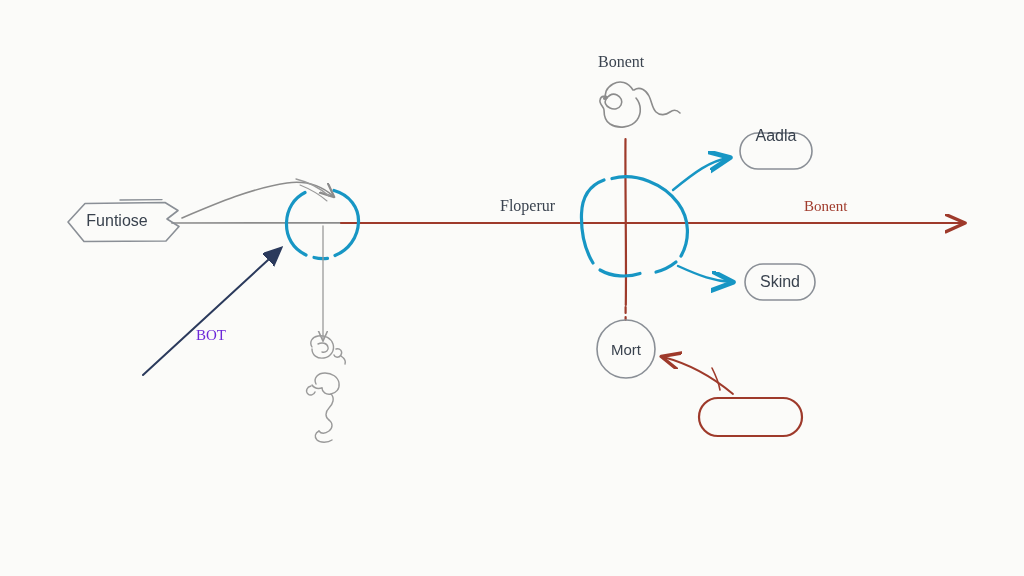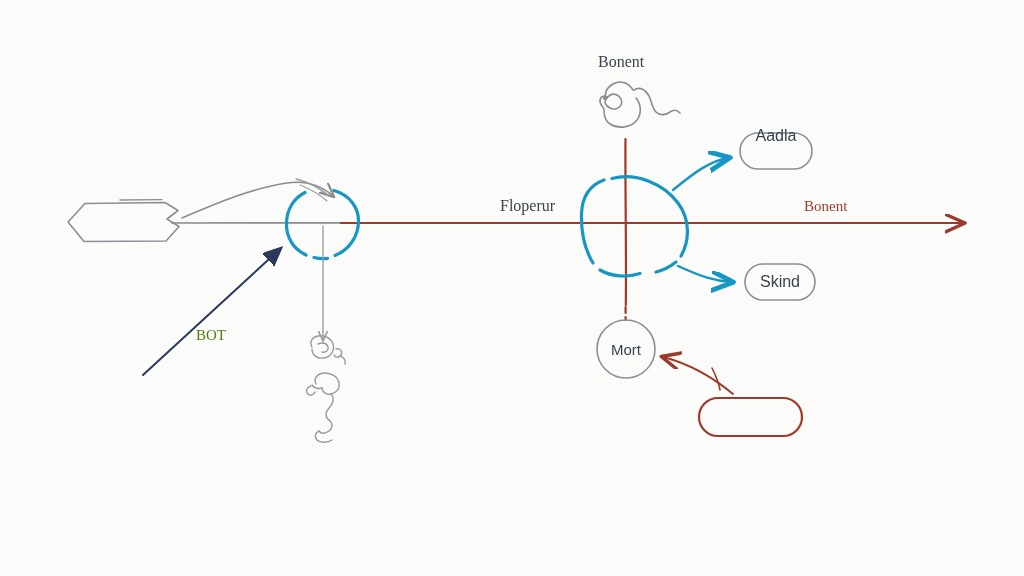--- a/index.html
+++ b/index.html
@@ -24,21 +24,21 @@
   }
   .lbl {
     position: absolute;
     white-space: nowrap;
     color: #39424e;
     font-family: Liberation Serif, serif;
     pointer-events: none;
   }
   .lbl-floperur { left: 500px; top: 197px; font-size: 16px; color: #3b4450; }
   .lbl-proent   { left: 804px; top: 198px; font-size: 15px; color: #a03b2c; }
-  .lbl-bot      { left: 196px; top: 327px; font-size: 15px; color: #4d7c0f; }
+  .lbl-bot      { left: 196px; top: 327px; font-size: 15px; color: #6d28d9; }
   .lbl-bonent   { left: 598px; top: 53px; font-size: 16px; color: #3b4450; }
   .node-text {
     position: absolute;
     display: flex;
     align-items: center;
     justify-content: center;
     white-space: nowrap;
     color: #39424e;
     font-family: "Liberation Sans", sans-serif;
     pointer-events: none;
@@ -175,20 +175,21 @@
                C340,389 336,393 331,394 C326,395 322,392 322,388"></path>
       <path d="M331,394 C335,398 333,404 329,408 C325,412 325,417 329,420"></path>
       <path d="M329,420 C333,423 333,428 329,431 C325,434 321,434 319,431"></path>
       <path d="M319,431 C315,433 314,437 317,440 C320,443 328,443 332,440"></path>
       <path d="M322,388 C318,389 314,388 312,385"></path>
       <path d="M311,386 C307,387 305,391 308,394 C310,396 314,395 315,392"></path>
     </g>
 
   </svg>
 
+  <div class="node-text nt-funtiose">Funtiose</div>
   <div class="node-text nt-aadla">Aadla</div>
   <div class="node-text nt-skind">Skind</div>
   <div class="node-text nt-mort">Mort</div>
 
   <div class="lbl lbl-floperur">Floperur</div>
   <div class="lbl lbl-proent">Bonent</div>
   <div class="lbl lbl-bot">BOT</div>
   <div class="lbl lbl-bonent">Bonent</div>
 
 </div>

